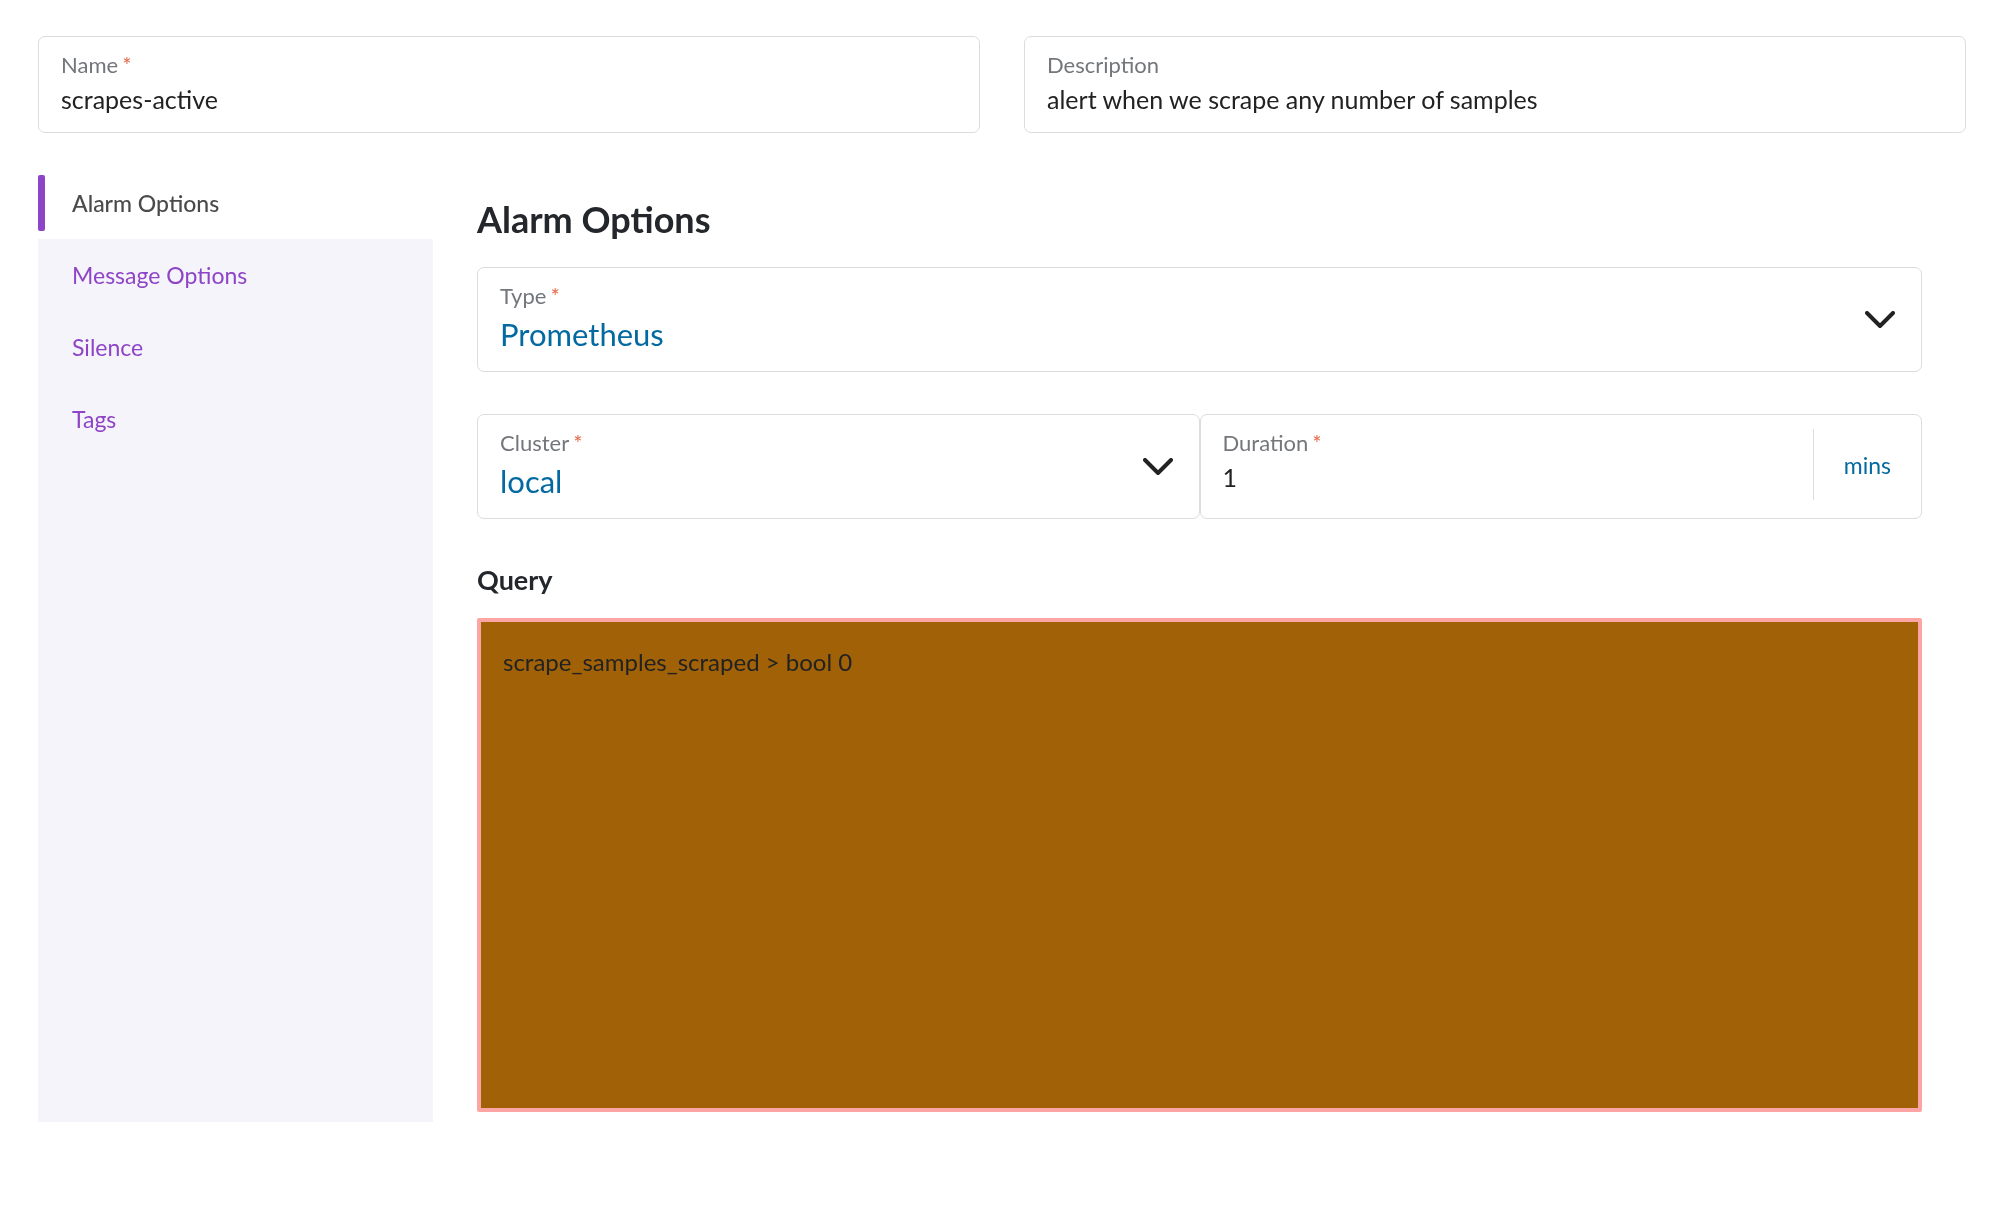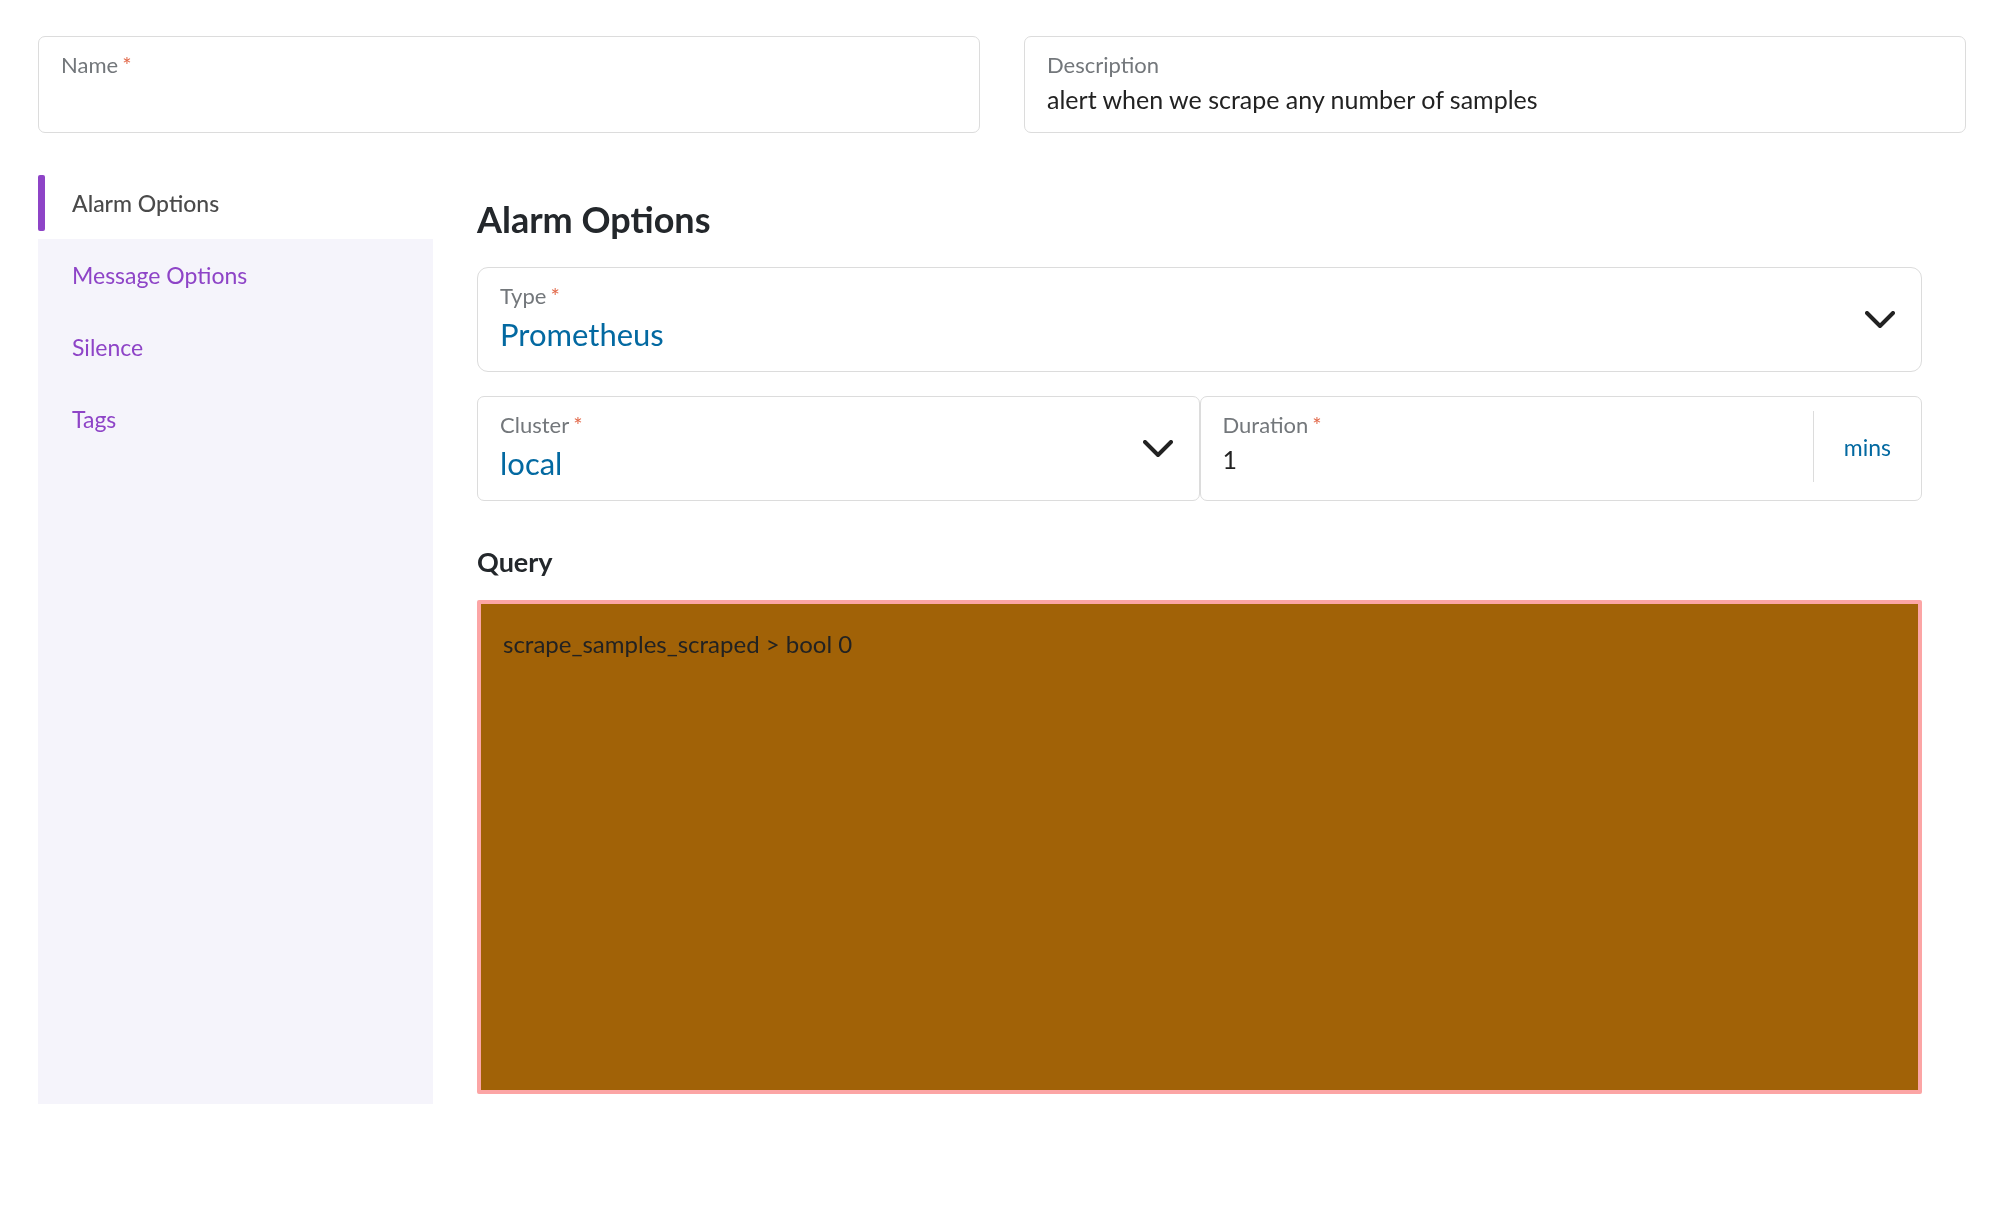--- a/index.html
+++ b/index.html
@@ -108,22 +108,21 @@
   .form-value {
     font-size: 31px;
     color: #0369a1;
     border: none;
     outline: none;
     width: 100%;
     font-family: inherit;
     background: transparent;
   }
   .row-type {
-    margin-bottom: 24px;
-    border-radius: 11px;
+    margin-bottom: 42px;
   }
   .row-two {
     display: flex;
     margin-bottom: 44px;
   }
   .row-two .form-box { flex: 1; }
 
   .chevron {
     position: absolute;
     right: 26px;
@@ -186,20 +185,21 @@
   }
 </style>
 </head>
 <body>
 
 <div class="top-row">
   <div class="field-box">
     <div class="field-label">
       <span>Name</span><span class="req">*</span>
     </div>
+    <input class="field-value-input" type="text" value="scrapes-active" style="">
   </div>
   <div class="field-box">
     <div class="field-label">Description</div>
     <input class="field-value-input" type="text" value="alert when we scrape any number of samples" style="">
   </div>
 </div>
 
 <div class="panel">
   <div class="sidebar">
     <div class="tab-item active">Alarm Options</div>

